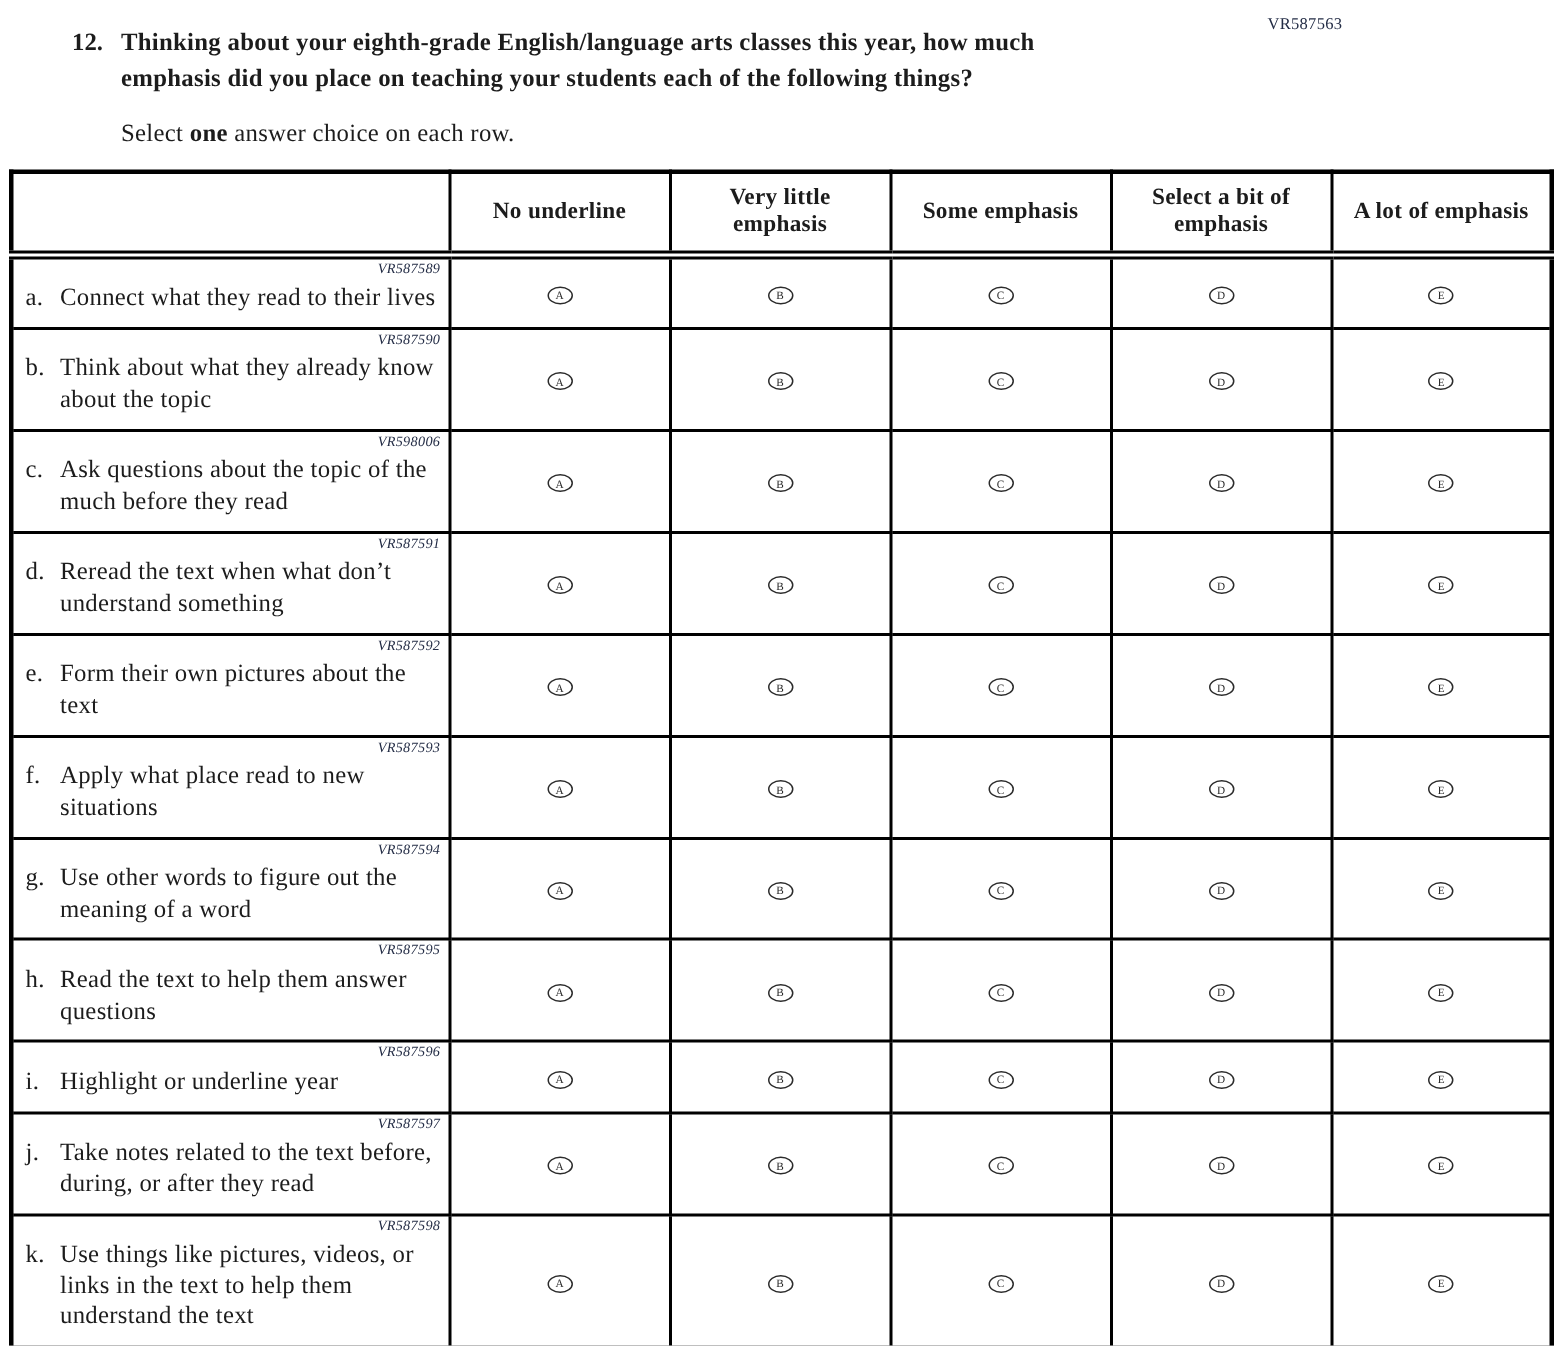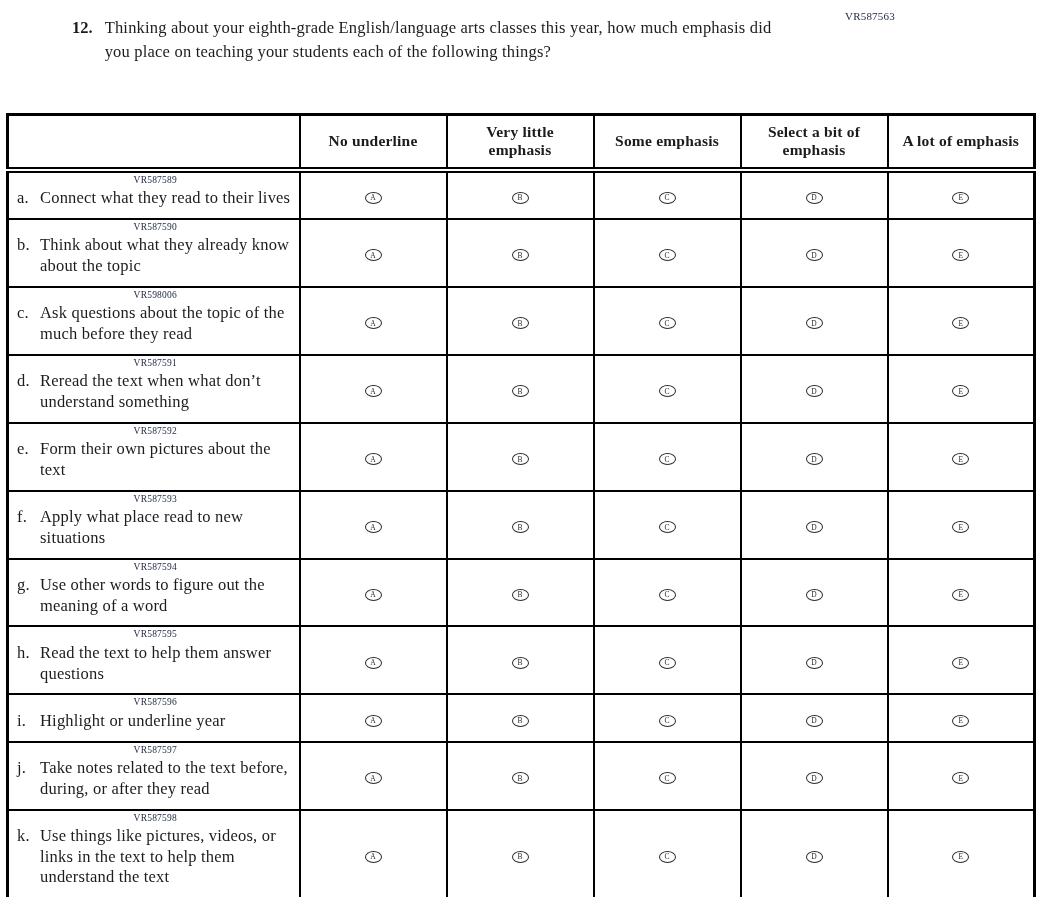--- a/index.html
+++ b/index.html
@@ -7,25 +7,25 @@
     width:1039px;height:897px;position:relative;overflow:hidden;
     background:#ffffff;color:#1c1c1c;
     font-family:"Liberation Serif","DejaVu Serif",serif;
   }
   .form-code-top{
     position:absolute;top:10px;left:845px;
     font-size:11px;color:#232c45;letter-spacing:.2px;
   }
   .question-block{
     display:flex;align-items:flex-start;
-    padding:16px 0 0 72px;width:700px;
+    padding:16px 0 0 48px;width:700px;
   }
   .qnum{font-weight:bold;font-size:16.5px;line-height:1.45;margin-right:12px;}
   .qtext{
-    margin:0;font-size:16.5px;line-height:1.45;width:672px;letter-spacing:.2px;
+    margin:0;font-size:16.5px;line-height:1.45;width:672px;letter-spacing:.2px;font-weight:bold;
   }
   .instruction{
     margin:13px 0 0 0;font-size:16.5px;line-height:1.4;letter-spacing:.2px;
   }
   table.grid{
     position:absolute;left:6px;top:113px;
     border-collapse:collapse;table-layout:fixed;
     border:3px solid #000;
   }
   table.grid col.c-label{width:292px;}
@@ -35,22 +35,22 @@
   }
   table.grid thead th{
     border-bottom:6px double #000;
     font-size:15.5px;font-weight:bold;line-height:1.18;
     text-align:center;padding:7px 6px;height:33px;letter-spacing:.2px;
   }
   td.label-cell{
     padding:2px 4px 9px 8px;vertical-align:top;
   }
   .vr-code{
-    text-align:center;font-size:9.5px;color:#232c45;
-    line-height:1.2;padding-right:1px;letter-spacing:.2px;
+    text-align:right;font-size:9.5px;color:#232c45;
+    line-height:1.2;padding-right:1px;letter-spacing:.2px;font-style:italic;
   }
   .row-label{
     display:flex;font-size:16.5px;line-height:1.26;
     margin-top:2px;letter-spacing:.2px;
   }
   .row-letter{width:23px;flex:0 0 23px;}
   td.option-cell{text-align:center;}
   .bubble{
     display:inline-flex;align-items:center;justify-content:center;
     width:17px;height:12px;border:1.4px solid #2b2b2b;border-radius:50%;
@@ -63,20 +63,21 @@
 </style>
 </head>
 <body>
 
 <div class="form-code-top">VR587563</div>
 
 <div class="question-block">
   <span class="qnum">12.</span>
   <div>
     <p class="qtext">Thinking about your eighth-grade English/language arts classes this year, how much emphasis did you place on teaching your students each of the following things?</p>
+    <p class="instruction"><span>Select </span><b>one</b><span> answer choice on each row.</span></p>
   </div>
 </div>
 
 <table class="grid">
   <colgroup>
     <col class="c-label">
     <col class="c-opt">
       <col class="c-opt">
       <col class="c-opt">
       <col class="c-opt">

